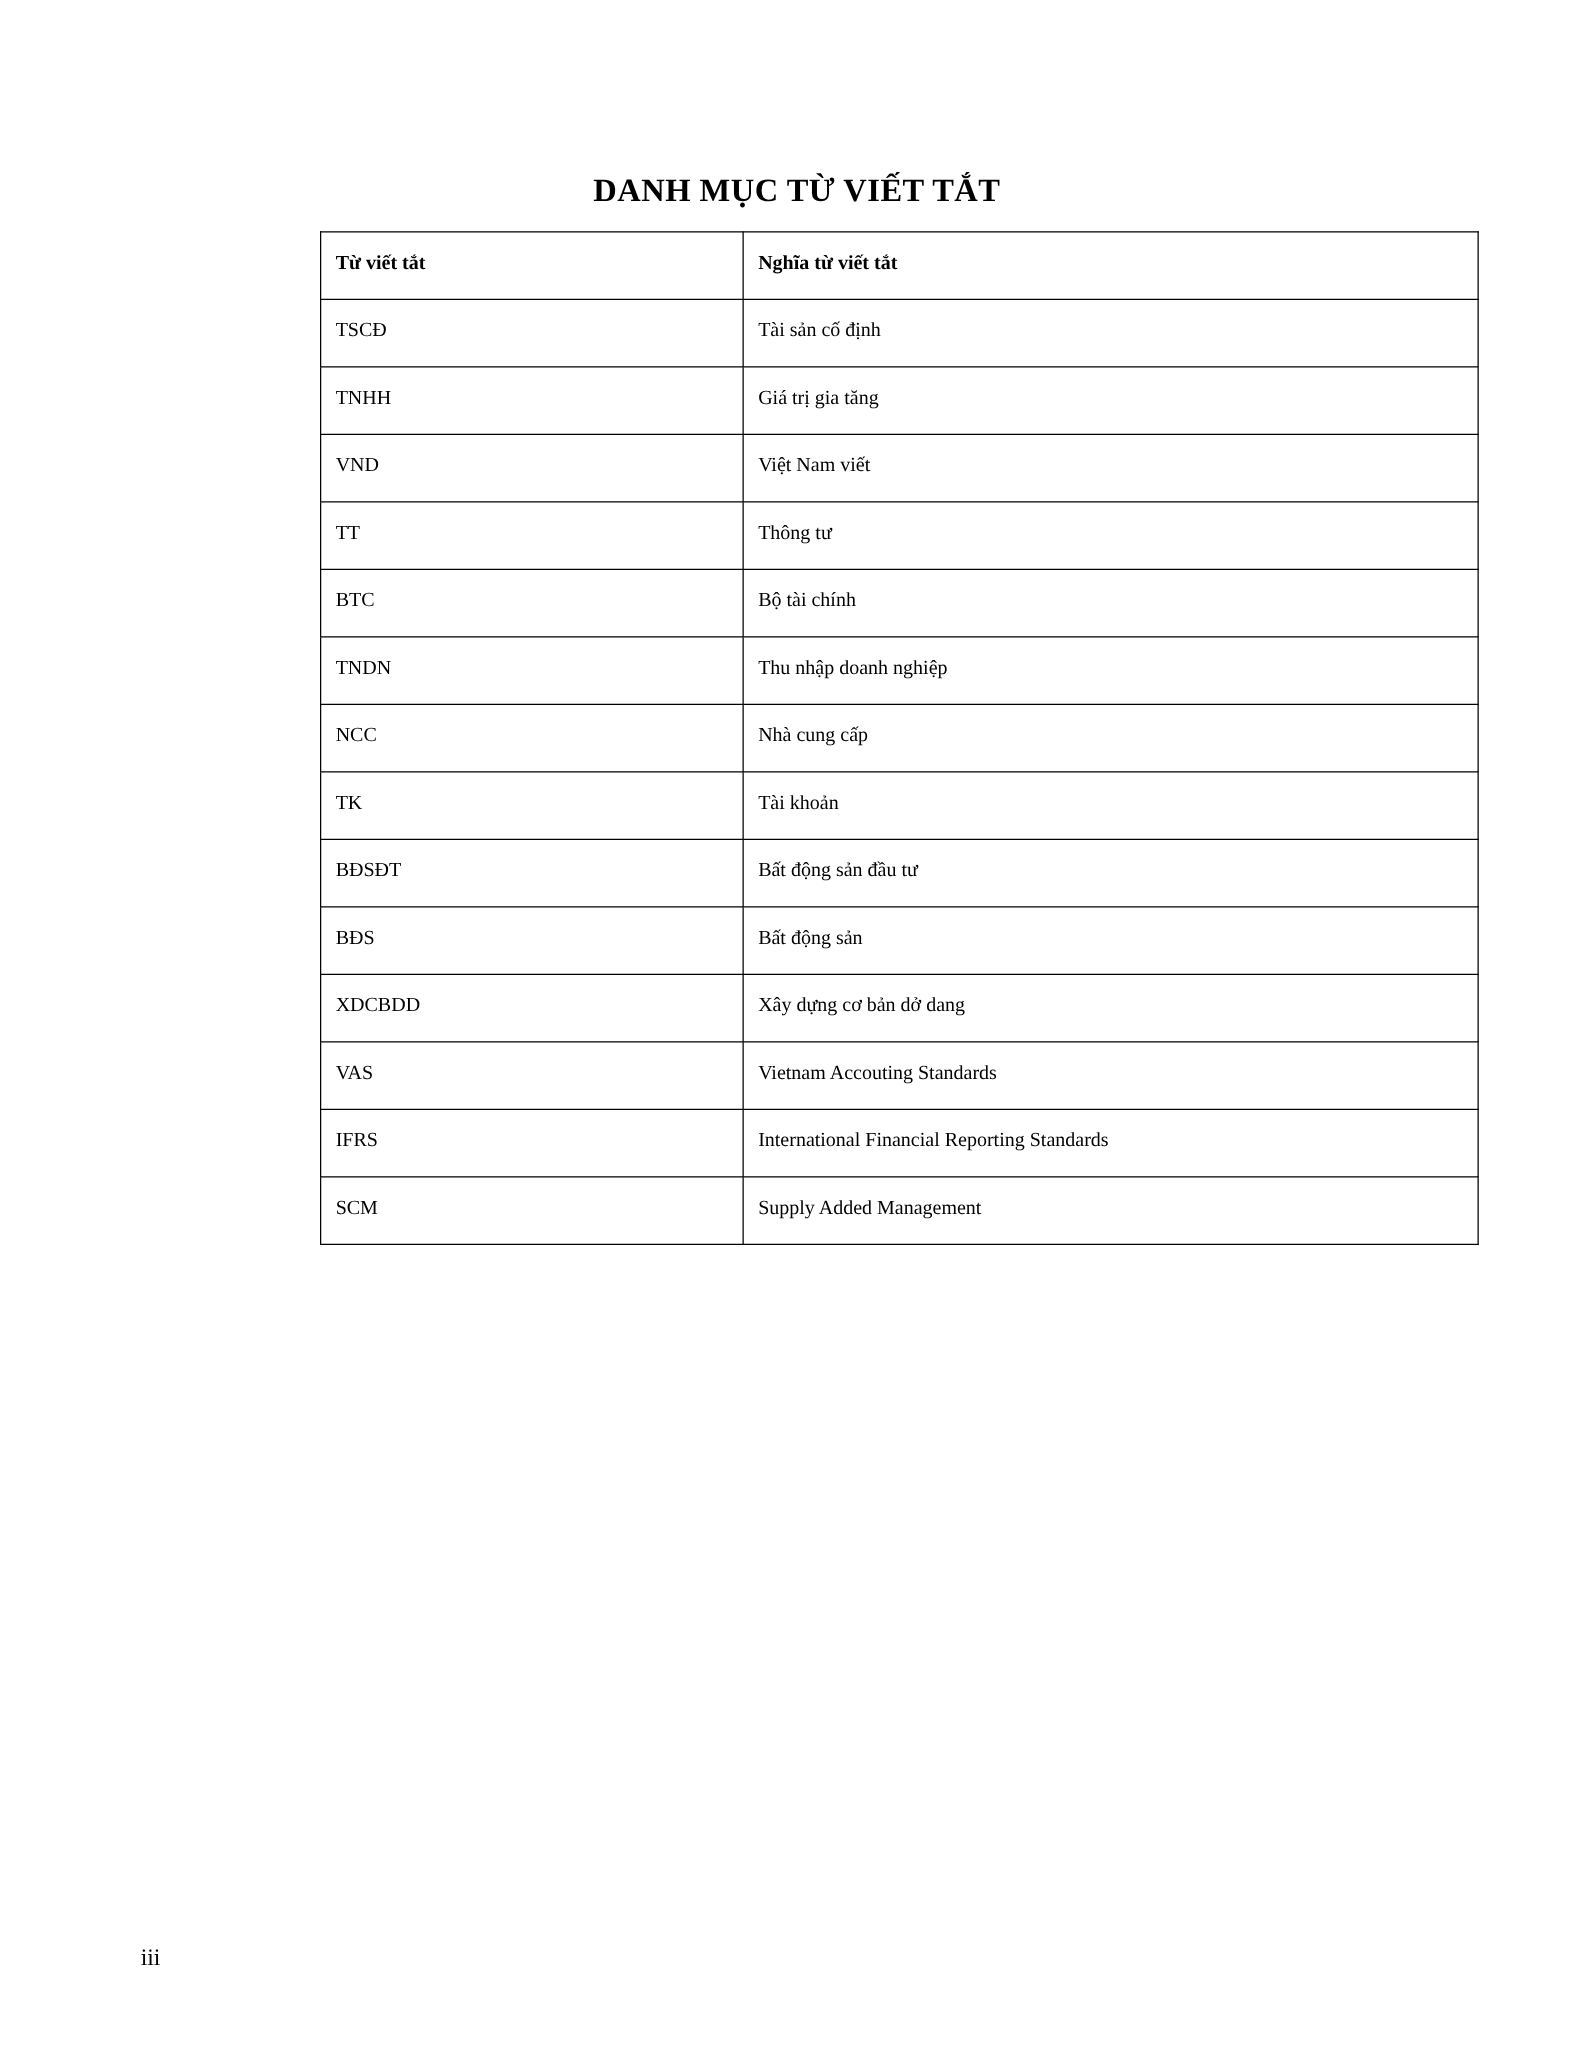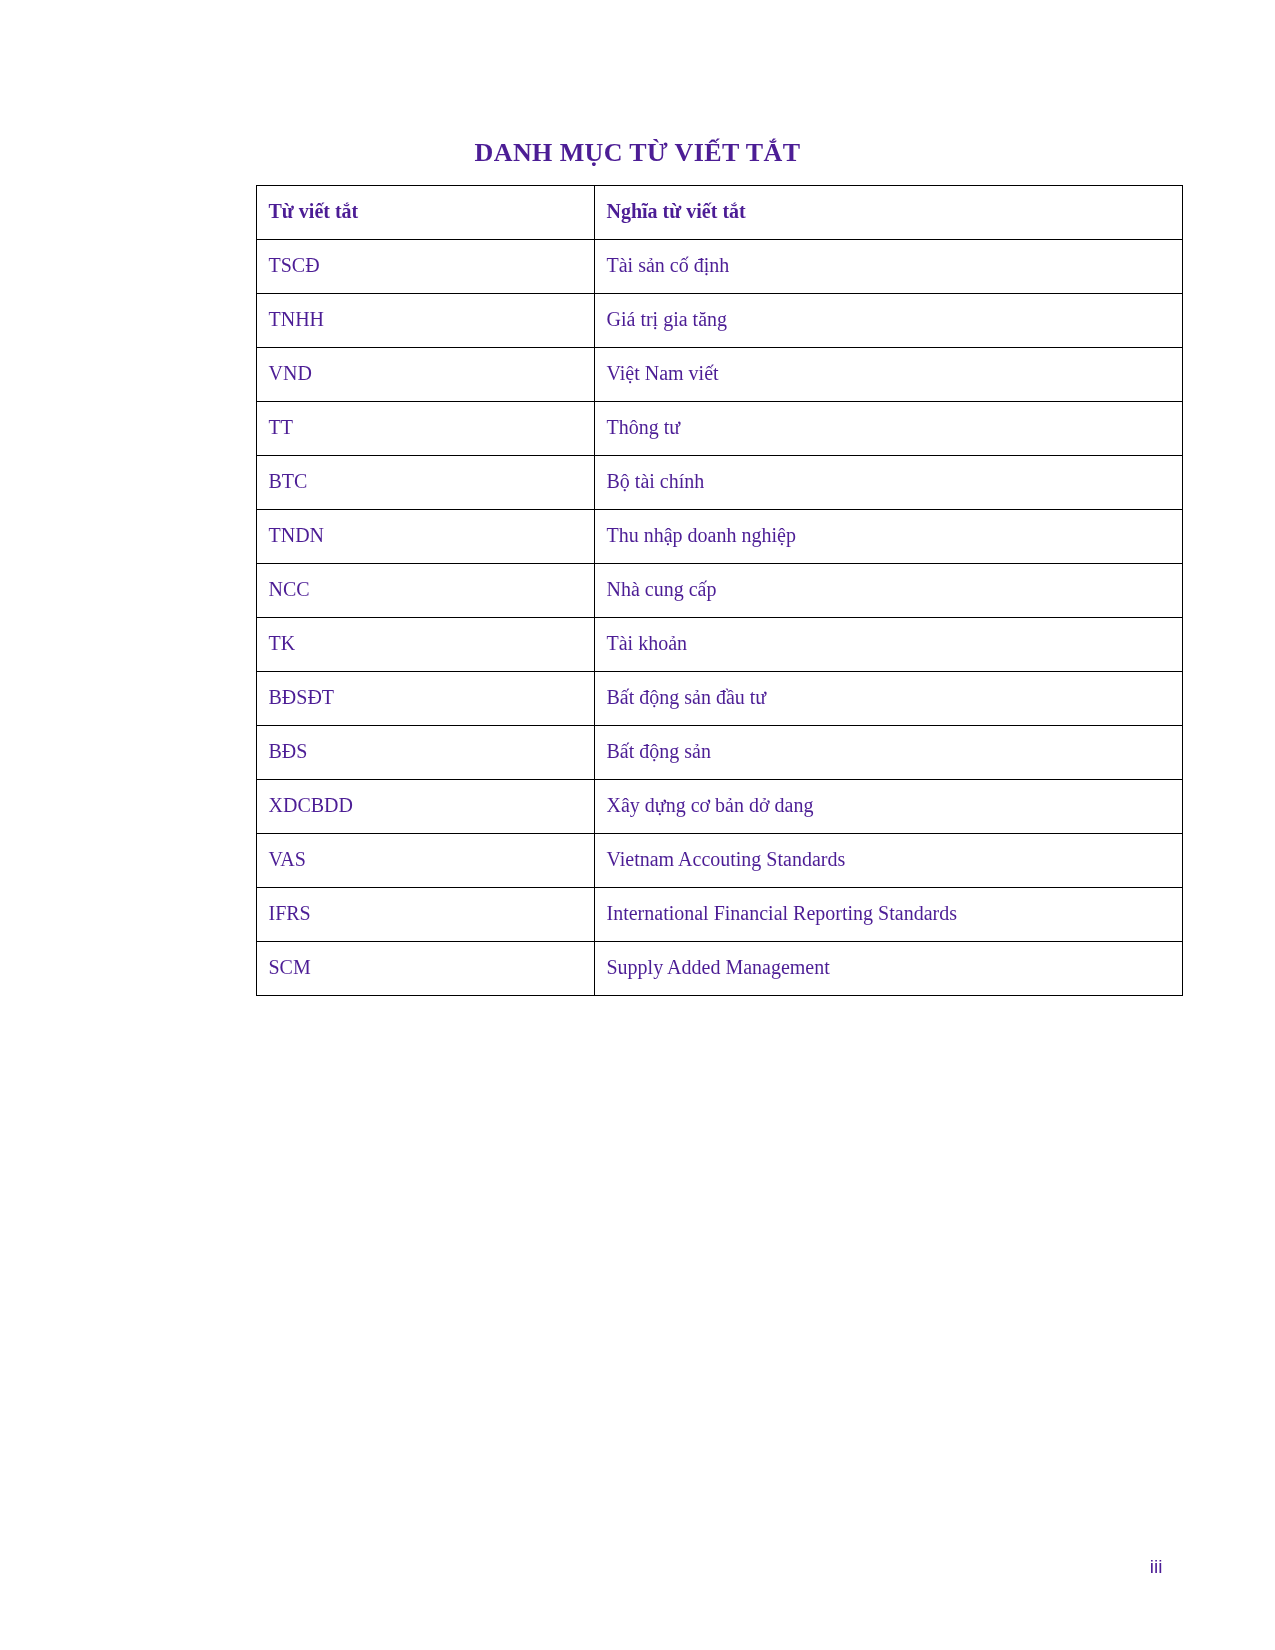--- a/index.html
+++ b/index.html
@@ -7,21 +7,21 @@
     padding: 0;
     background: #ffffff;
   }
   .page {
     position: relative;
     width: 1050px;
     height: 1650px;
     margin: 0 auto;
     background: #ffffff;
     font-family: "Liberation Serif", serif;
-    color: #4c1d95;
+    color: #000000;
     box-sizing: border-box;
   }
   .doc-title {
     position: absolute;
     top: 138px;
     left: 0;
     width: 100%;
     text-align: center;
     font-family: "Liberation Serif", serif;
     font-weight: bold;
@@ -32,43 +32,43 @@
     position: absolute;
     top: 185px;
     left: 143px;
     width: 926px;
     border-collapse: collapse;
     table-layout: fixed;
   }
   .abbr-table td, .abbr-table th {
     border: 1.5px solid #000000;
     padding: 8px 12px 10px 12px;
-    font-size: 20px;
+    font-size: 16px;
     line-height: 1.15;
     height: 35px;
     vertical-align: middle;
     text-align: left;
   }
   .abbr-table th {
     font-weight: bold;
   }
   .col-abbr {
     width: 338px;
   }
   .col-meaning {
     width: 588px;
   }
   .page-number {
     position: absolute;
     bottom: 72px;
     left: 0;
     width: 100%;
-    text-align: right;
+    text-align: left;
     font-size: 19px;
-    font-family: Liberation Sans, sans-serif;
+    font-family: Liberation Serif, serif;
   }
 </style>
 </head>
 <body>
 
 <div class="page">
 
   <div class="doc-title">DANH MỤC TỪ VIẾT TẮT</div>
 
   <table class="abbr-table">

